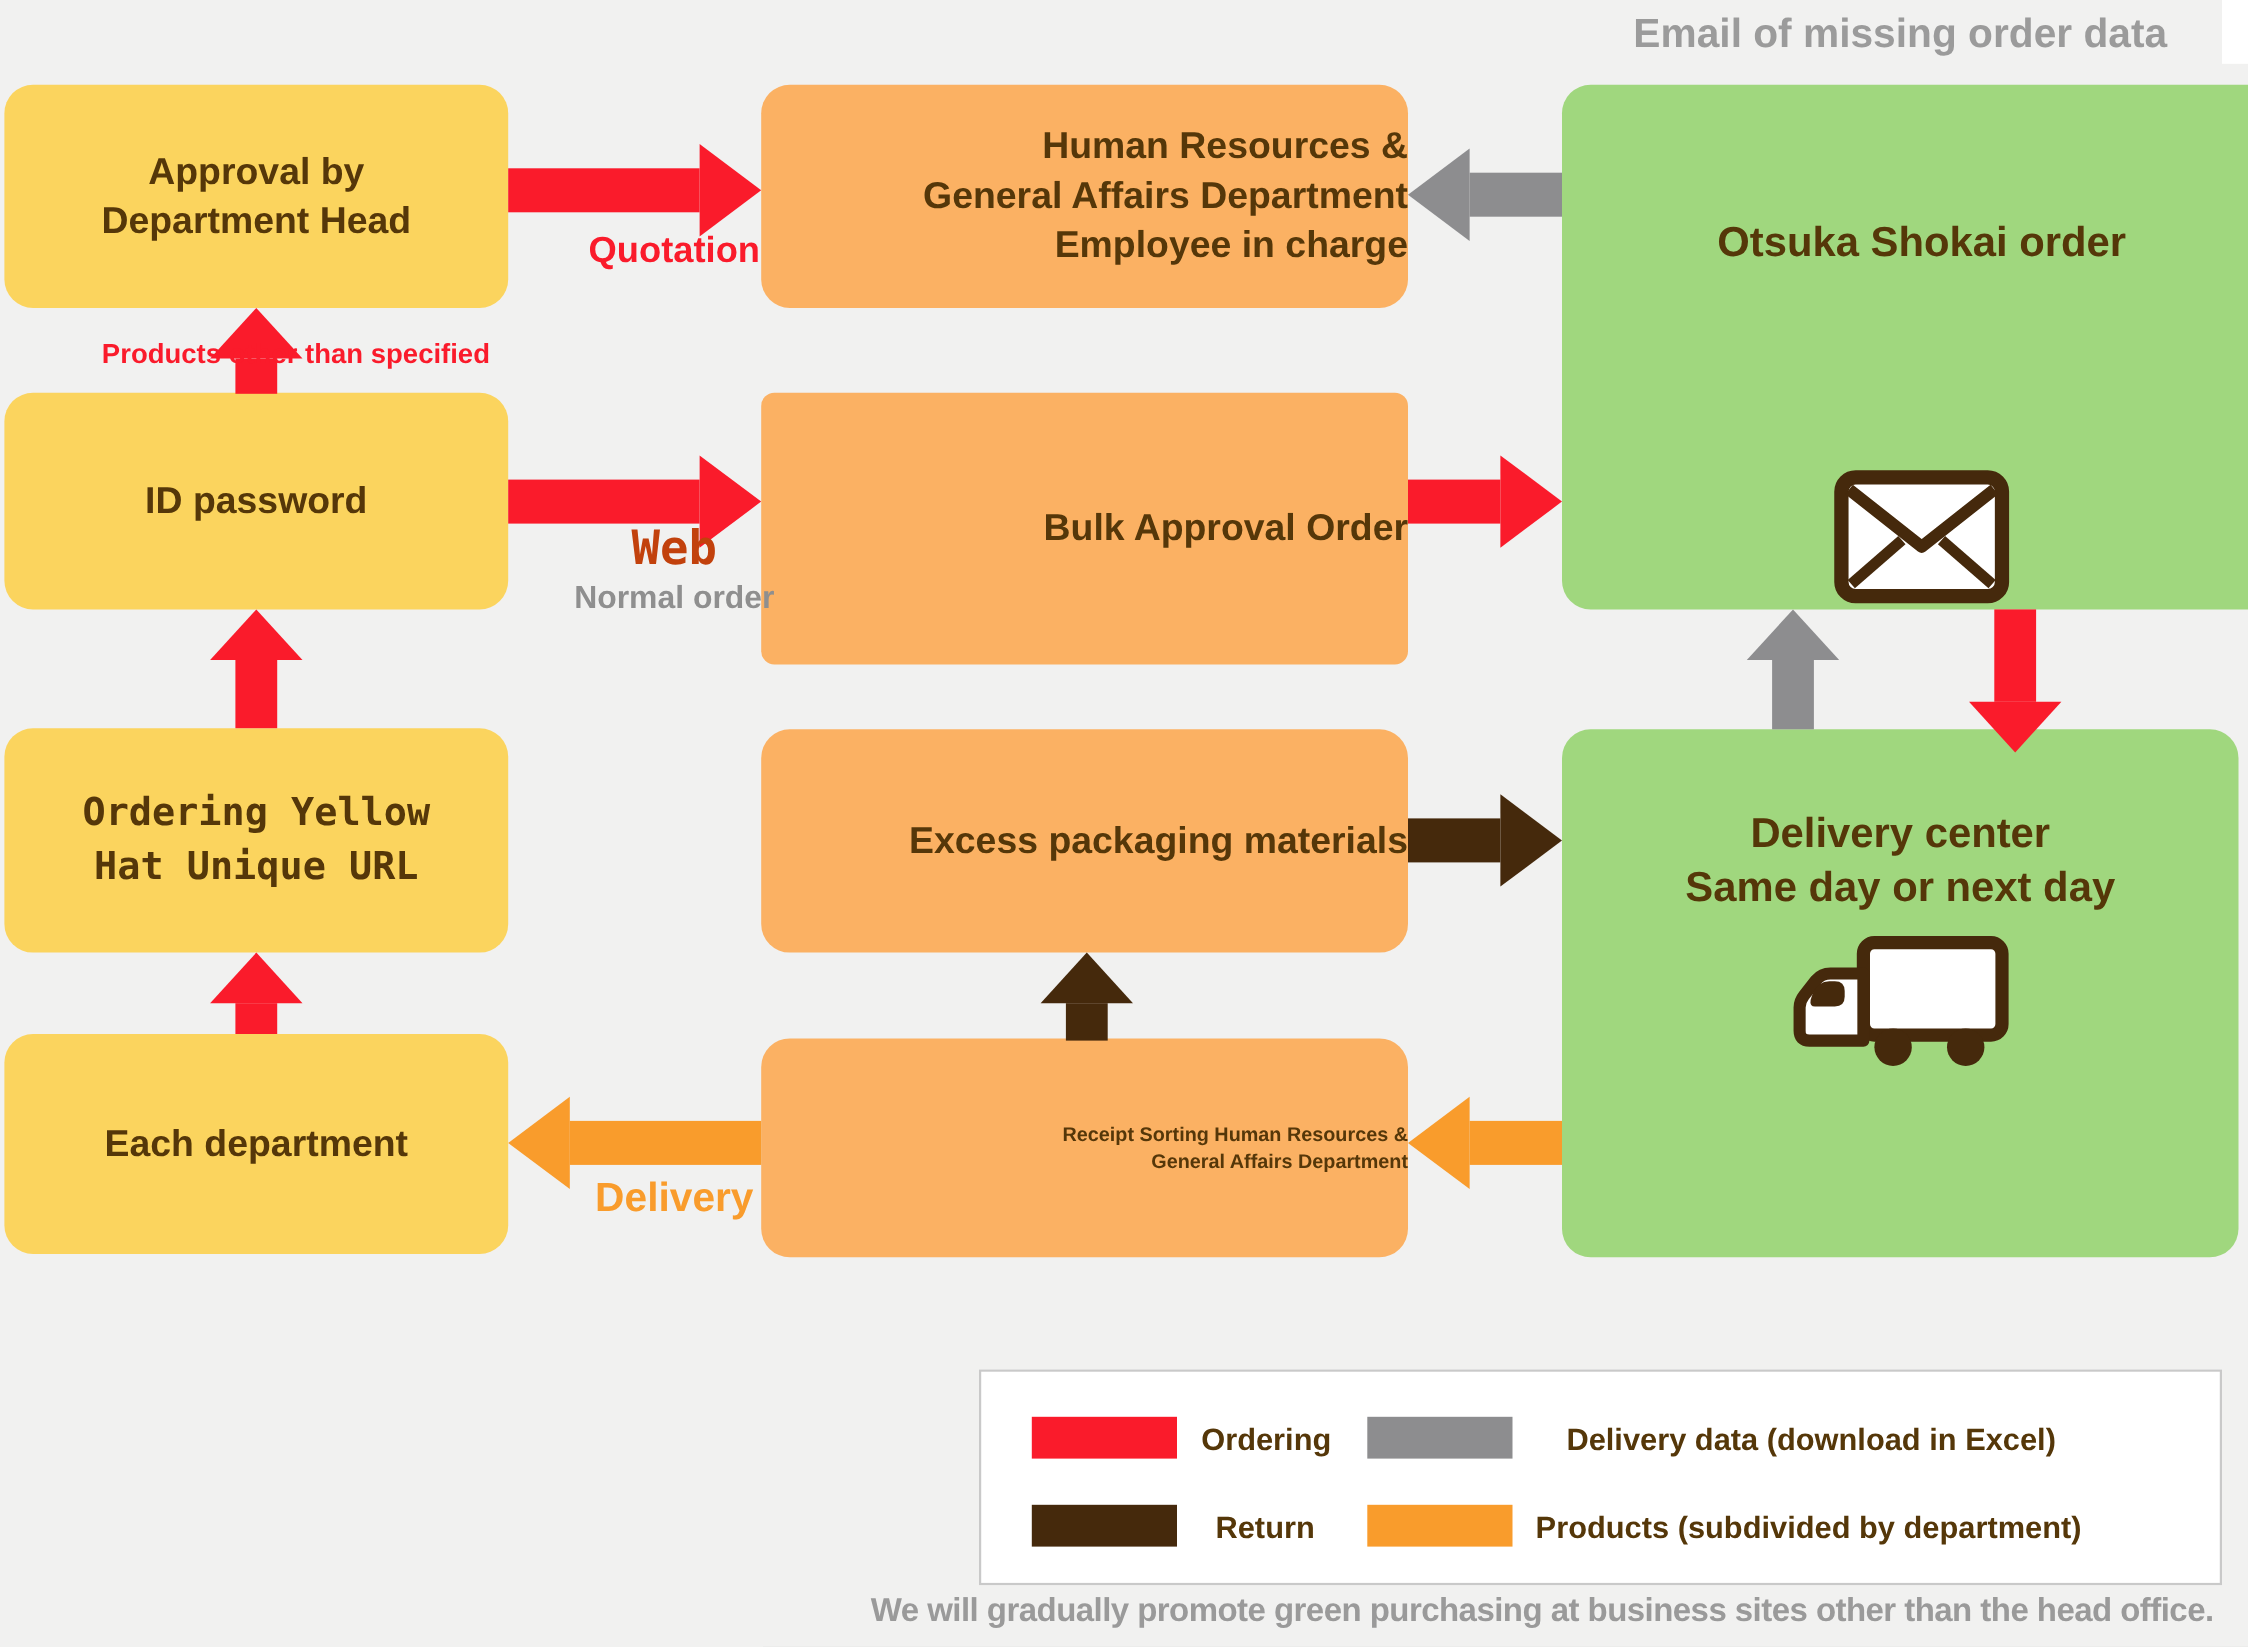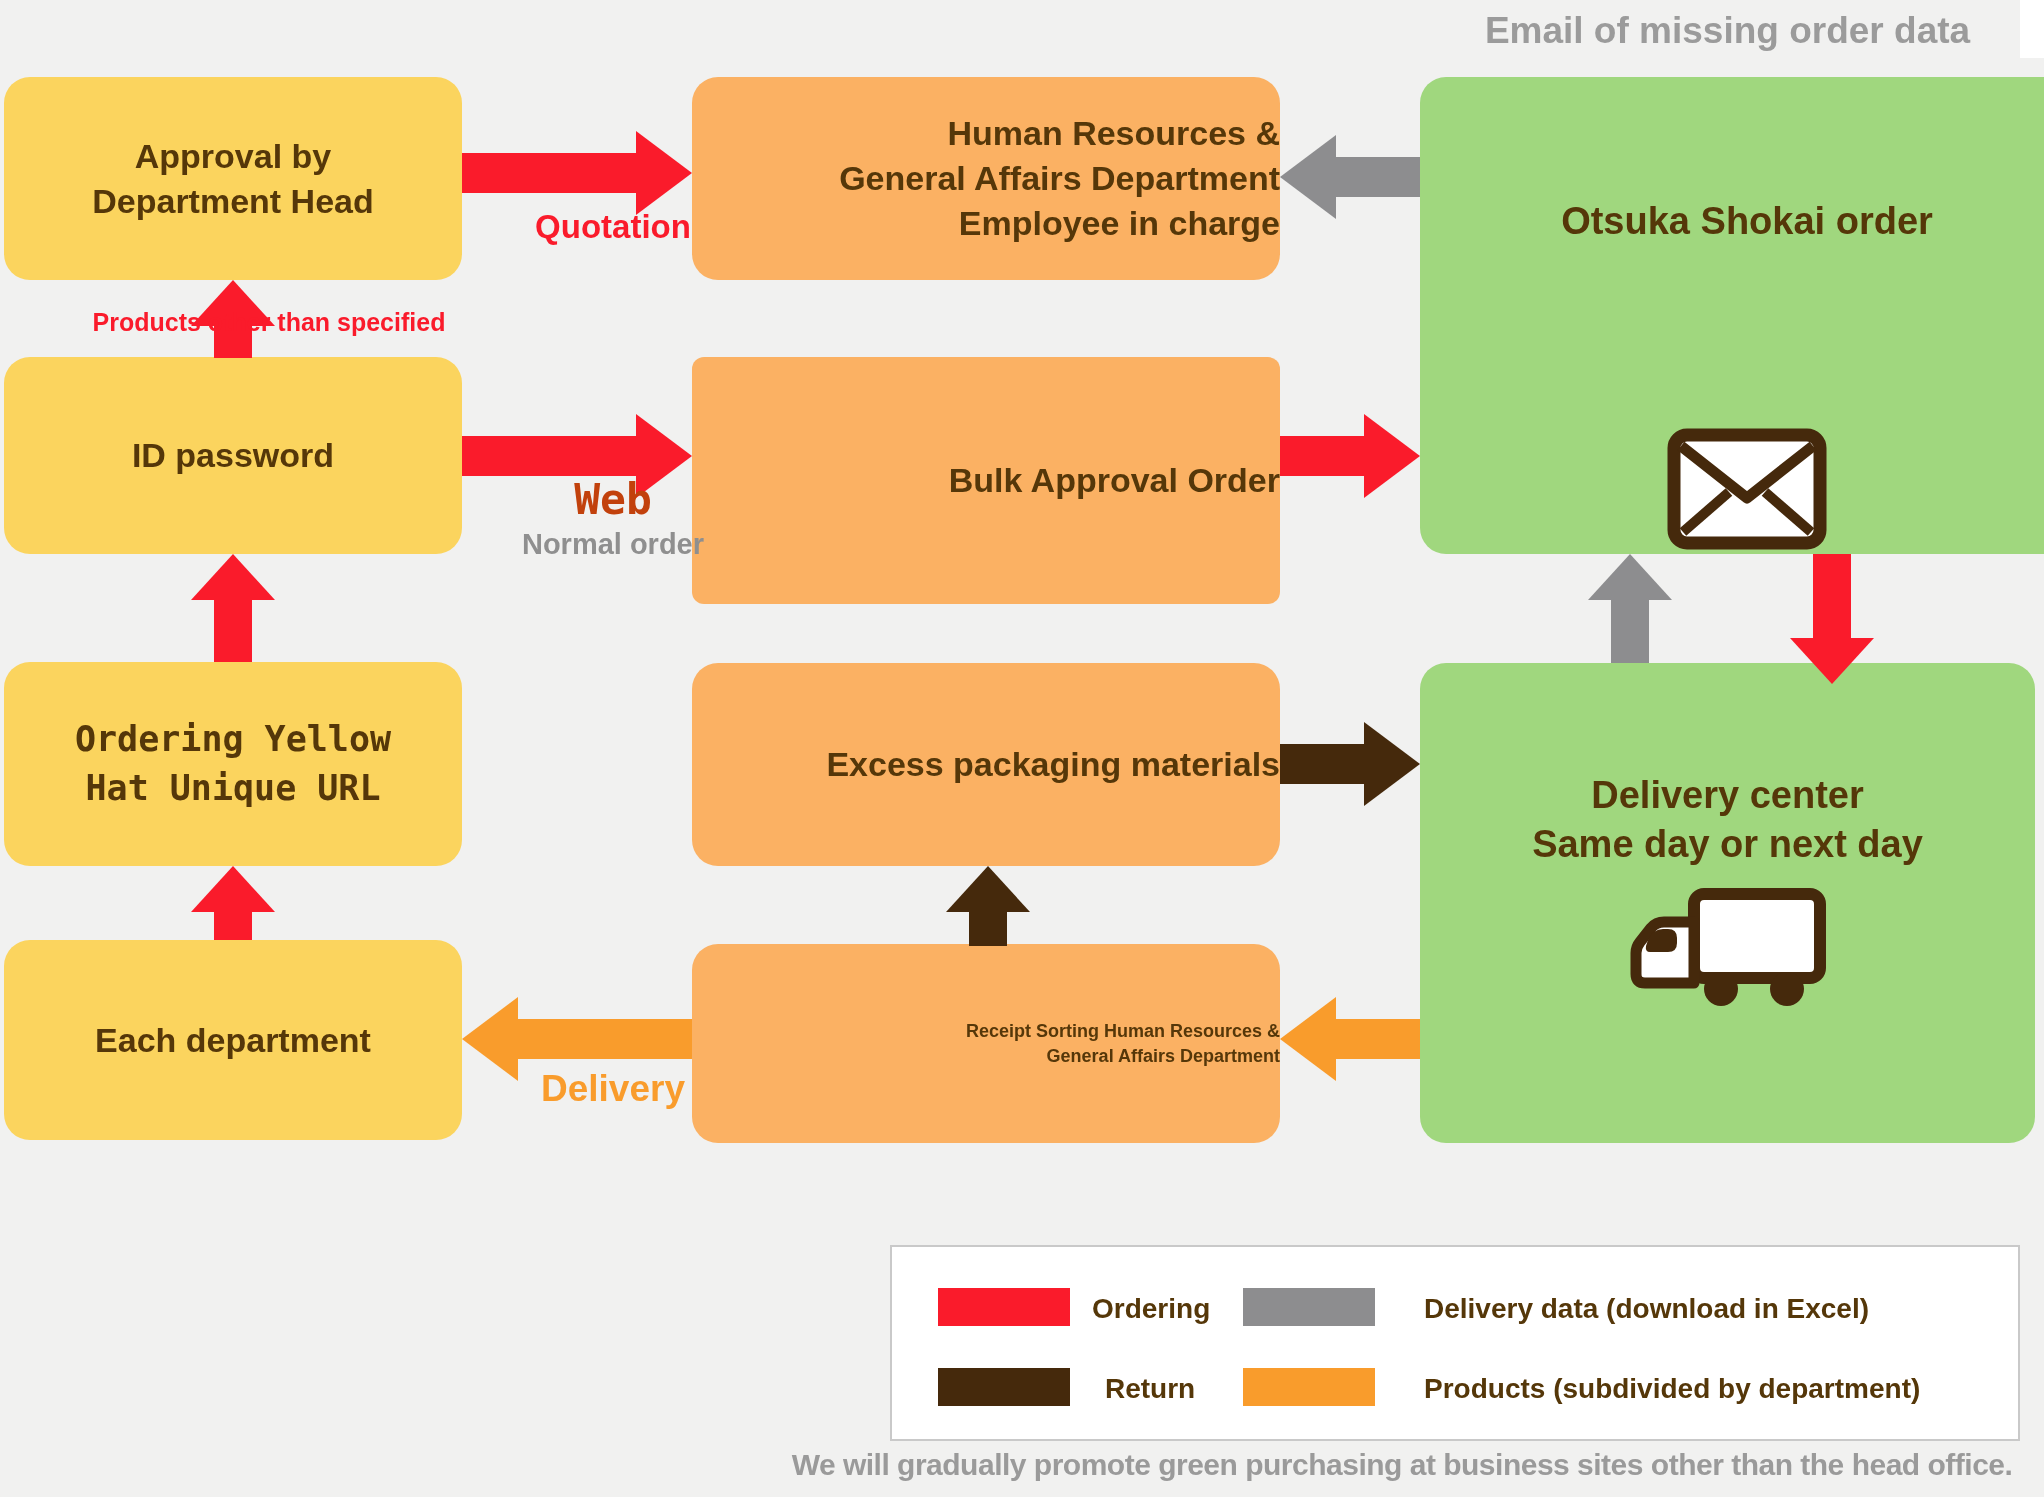--- a/index.html
+++ b/index.html
@@ -114,21 +114,21 @@
     <div class="ln-lg">Otsuka Shokai order</div>
     <span class="icon-wrap" style="margin-top:32px;">
       <svg width="160" height="122" viewBox="0 0 160 122">
         <rect x="7" y="7" width="146" height="108" rx="13" fill="#ffffff" stroke="#45290c" stroke-width="13"></rect>
         <path d="M14 18 L80 70 L146 18" fill="none" stroke="#45290c" stroke-width="11" stroke-linejoin="round"></path>
         <path d="M16 104 L62 64" fill="none" stroke="#45290c" stroke-width="10"></path>
         <path d="M144 104 L98 64" fill="none" stroke="#45290c" stroke-width="10"></path>
       </svg>
     </span>
   </div>
-  <div class="box green" style="left:1420px;top:663px;width:615px;height:480px;padding-top:108px;">
+  <div class="box green" style="left:1420px;top:663px;width:615px;height:480px;padding-top:71px;">
     <div class="ln-lg">Delivery center</div>
     <div class="ln-lg">Same day or next day</div>
     <span class="icon-wrap" style="margin-top:16px;">
       <svg width="200" height="125" viewBox="0 0 200 125">
         <rect x="66" y="8" width="126" height="84" rx="10" fill="#ffffff" stroke="#45290c" stroke-width="12"></rect>
         <path d="M66 36 H36 q-8 0 -13 6 L12 56 q-4 5 -4 11 V88 q0 9 9 9 H66 Z" fill="#ffffff" stroke="#45290c" stroke-width="11" stroke-linejoin="round"></path>
         <path d="M20 54 q5 -11 15 -11 h5 q9 0 9 9 v5 q0 9 -9 9 H22 q-5 0 -4 -6 z" fill="#45290c"></path>
         <circle cx="93" cy="103" r="17" fill="#45290c"></circle>
         <circle cx="159" cy="103" r="17" fill="#45290c"></circle>
       </svg>
@@ -196,18 +196,18 @@
   <div class="edge-label lbl-delivery">Delivery</div>
 
   <div class="legend">
     <div class="swatch" style="left: 46px; top: 41px; background-color: rgb(250, 27, 43);"></div>
     <div class="lg-label" style="left:200px;top:46px;">Ordering</div>
     <div class="swatch" style="left: 351px; top: 41px; background-color: rgb(141, 141, 143);"></div>
     <div class="lg-label" style="left:532px;top:46px;">Delivery data (download in Excel)</div>
     <div class="swatch" style="left: 46px; top: 121px; background-color: rgb(69, 41, 12);"></div>
     <div class="lg-label" style="left:213px;top:126px;">Return</div>
     <div class="swatch" style="left: 351px; top: 121px; background-color: rgb(249, 156, 44);"></div>
-    <div class="lg-label" style="left:532px;top:126px;">Products (subdivided by department)</div>
+    <div class="lg-label" style="left:504px;top:126px;">Products (subdivided by department)</div>
   </div>
 
   <div class="footer-note">We will gradually promote green purchasing at business sites other than the head office.</div>
 
 </div>
 
 </body></html>

